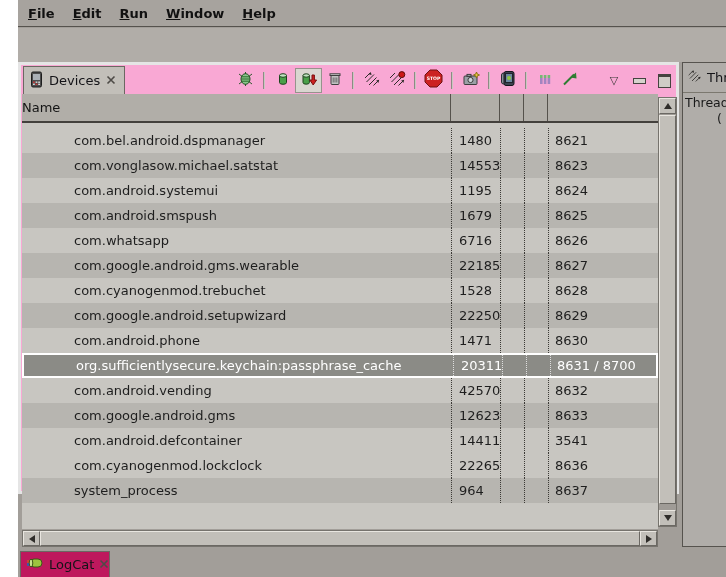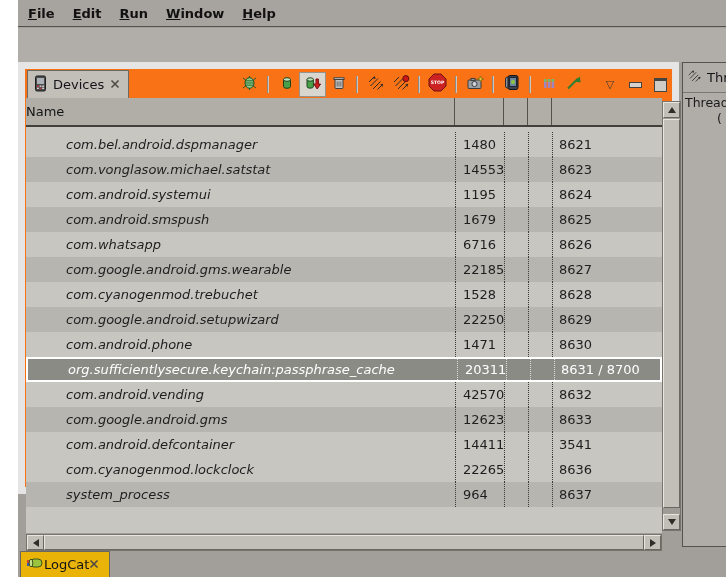--- a/index.html
+++ b/index.html
@@ -9,22 +9,22 @@
   
   .menubar{position:absolute;left:0;top:0;width:726px;height:27px;background:#a7a39e;
            border-bottom:1px solid #55524d;display:flex;align-items:center;padding-left:1px;box-sizing:border-box;}
   .menu-item{display:inline-block;padding:0 9px;font-size:13px;font-weight:bold;color:#111;cursor:default;}
   .menu-item::first-letter{text-decoration:underline;}
 
   
   .topstrip{position:absolute;left:0;top:28px;width:726px;height:34px;background:#b1ada8;}
 
   
-  .devices-panel{position:absolute;left:0;top:62px;width:661px;height:432px;background:#f97316;
-                 border:7px solid #e5e5e5;box-sizing:border-box;}
+  .devices-panel{position:absolute;left:0;top:62px;width:661px;height:432px;background:#f9a8d4;
+                 border:3px solid #e5e5e5;box-sizing:border-box;}
   .devices-tab{position:absolute;left:2px;top:1px;width:102px;height:28px;background:#c2bfb9;
                border:1px solid #6b6862;border-bottom:none;box-sizing:border-box;
                display:flex;align-items:center;gap:6px;padding:0 6px;font-size:13px;color:#141418;}
   .tab-label{white-space:nowrap;}
 
   .view-toolbar{position:absolute;left:212px;top:3px;right:3px;height:25px;display:flex;align-items:center;}
   .tbtn{width:25px;height:24px;display:flex;align-items:center;justify-content:center;flex:none;}
   .tbtn.pressed{background:#d9d6d0;border:1px solid #96938c;box-sizing:border-box;width:27px;height:25px;}
   .tsep{width:1px;height:17px;background:#8d8a84;border-right:1px solid #cac7c1;margin:0 5px;flex:none;}
   .tspacer{flex:1;}
@@ -41,21 +41,21 @@
   .hsep{position:absolute;top:29px;height:27px;width:1px;background:#55524c;}
 
   
   .table-body{position:absolute;left:1px;top:58px;width:636px;height:406px;background:#c8c6c1;overflow:hidden;}
   .rows{position:absolute;left:0;top:5px;width:636px;}
   .row{display:grid;grid-template-columns:429px 49px 24px 24px 1fr;height:25px;line-height:25px;
        font-size:13px;color:#1e1e1e;box-sizing:border-box;}
   .row.even{background:#c8c6c1;}
   .row.odd{background:#b7b5b0;}
   .row .cell{overflow:hidden;white-space:nowrap;box-sizing:border-box;}
-  .row .c-name{padding-left:40px;font-style:italic;}
+  .row .c-name{padding-left:52px;}
   .row .c-pid{border-left:1px dotted #3c3a36;padding-left:7px;}
   .row .c-e1,.row .c-e2{border-left:1px dotted #3c3a36;}
   .row .c-port{border-left:1px dotted #3c3a36;padding-left:6px;}
   .row.selected{background:#8b8b86;color:#ffffff;border:2px solid #ffffff;line-height:21px;}
   .row.selected .cell{border-left-color:#dedede;}
 
   
   .vscroll{position:absolute;left:637px;top:32px;width:19px;height:430px;background:#9f9b96;
            border:1px solid #76736d;box-sizing:border-box;}
   .sb-btn{position:absolute;left:0;width:17px;height:16px;background:#c2bfb9;
@@ -81,23 +81,23 @@
 
   
   .threads-panel{position:absolute;left:664px;top:62px;width:62px;height:485px;background:#b0ada9;
                  border:1px solid #56534e;border-right:none;box-sizing:border-box;overflow:hidden;}
   .threads-tabrow{height:29px;display:flex;align-items:center;gap:5px;padding-left:4px;
                   border-bottom:1px solid #7b786f;font-size:13px;color:#141418;}
   .threads-msg{padding:2px 0 0 2px;font-size:12.5px;color:#1a1a1a;line-height:16px;white-space:nowrap;}
   .threads-msg .l2{padding-left:32px;}
 
   
-  .logcat-tab{position:absolute;left:2px;top:551px;width:90px;height:26px;background:#eab308;
+  .logcat-tab{position:absolute;left:2px;top:551px;width:90px;height:26px;background:#be185d;
               border:1px solid #6b6862;border-bottom:none;box-sizing:border-box;
-              display:flex;align-items:center;padding:0 5px;font-size:13px;color:#141418;}
+              display:flex;align-items:center;gap:5px;padding:0 5px;font-size:13px;color:#141418;}
 </style>
 </head>
 <body>
 
 <div id="root">
 
   <div class="menubar">
     <span class="menu-item">File</span>
     <span class="menu-item">Edit</span>
     <span class="menu-item">Run</span>

